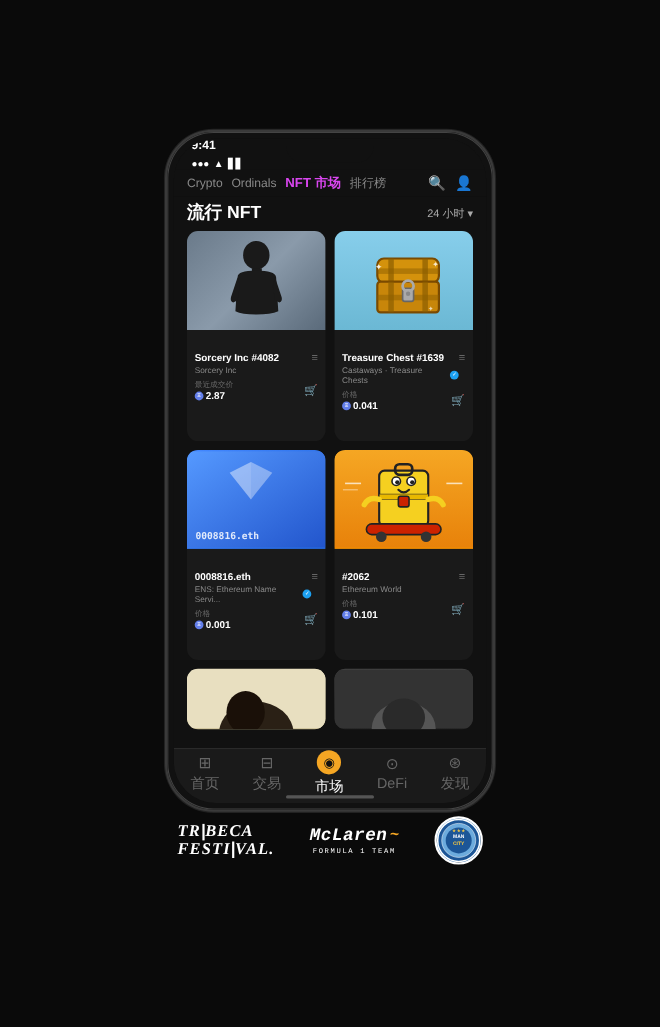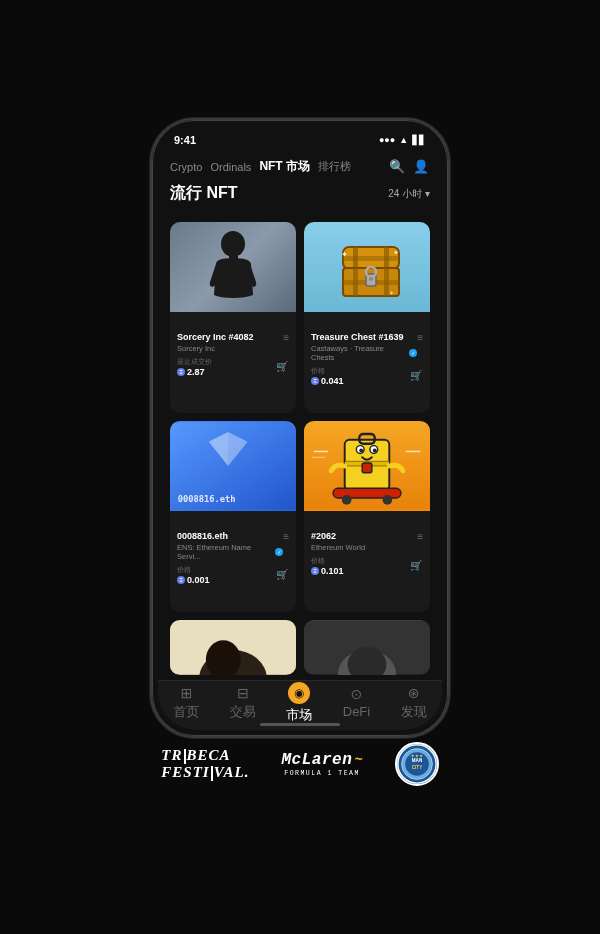--- a/index.html
+++ b/index.html
@@ -38,23 +38,23 @@
       border-radius: 38px;
       background: #111;
       overflow: hidden;
     }
 
     
     .status-bar {
       height: 28px;
       background: #111;
       display: flex;
-      align-items: center;
       justify-content: space-between;
       padding: 0 16px;
+      flex-direction: column;
     }
     .status-time {
       font-size: 11px;
       font-weight: 600;
       color: #fff;
     }
     .status-icons {
       display: flex;
       gap: 4px;
       align-items: center;
@@ -84,40 +84,40 @@
       padding: 4px 12px 4px;
       gap: 8px;
       background: #111;
     }
     .nav-item {
       font-size: 11px;
       color: #888;
       cursor: pointer;
     }
     .nav-item.active {
-      color: #ffffff;
+      color: #d946ef;
       font-weight: 700;
       font-size: 12px;
     }
     .nav-icons {
       margin-left: auto;
       display: flex;
       gap: 8px;
     }
     .nav-icon {
       color: #fff;
       font-size: 13px;
     }
 
     
     .section-header {
       display: flex;
       align-items: center;
       justify-content: space-between;
-      padding: 4px 12px 18px;
+      padding: 4px 12px 6px;
       background: #111;
     }
     .section-title {
       font-size: 16px;
       font-weight: 700;
       color: #fff;
     }
     .time-filter {
       font-size: 10px;
       color: #aaa;

